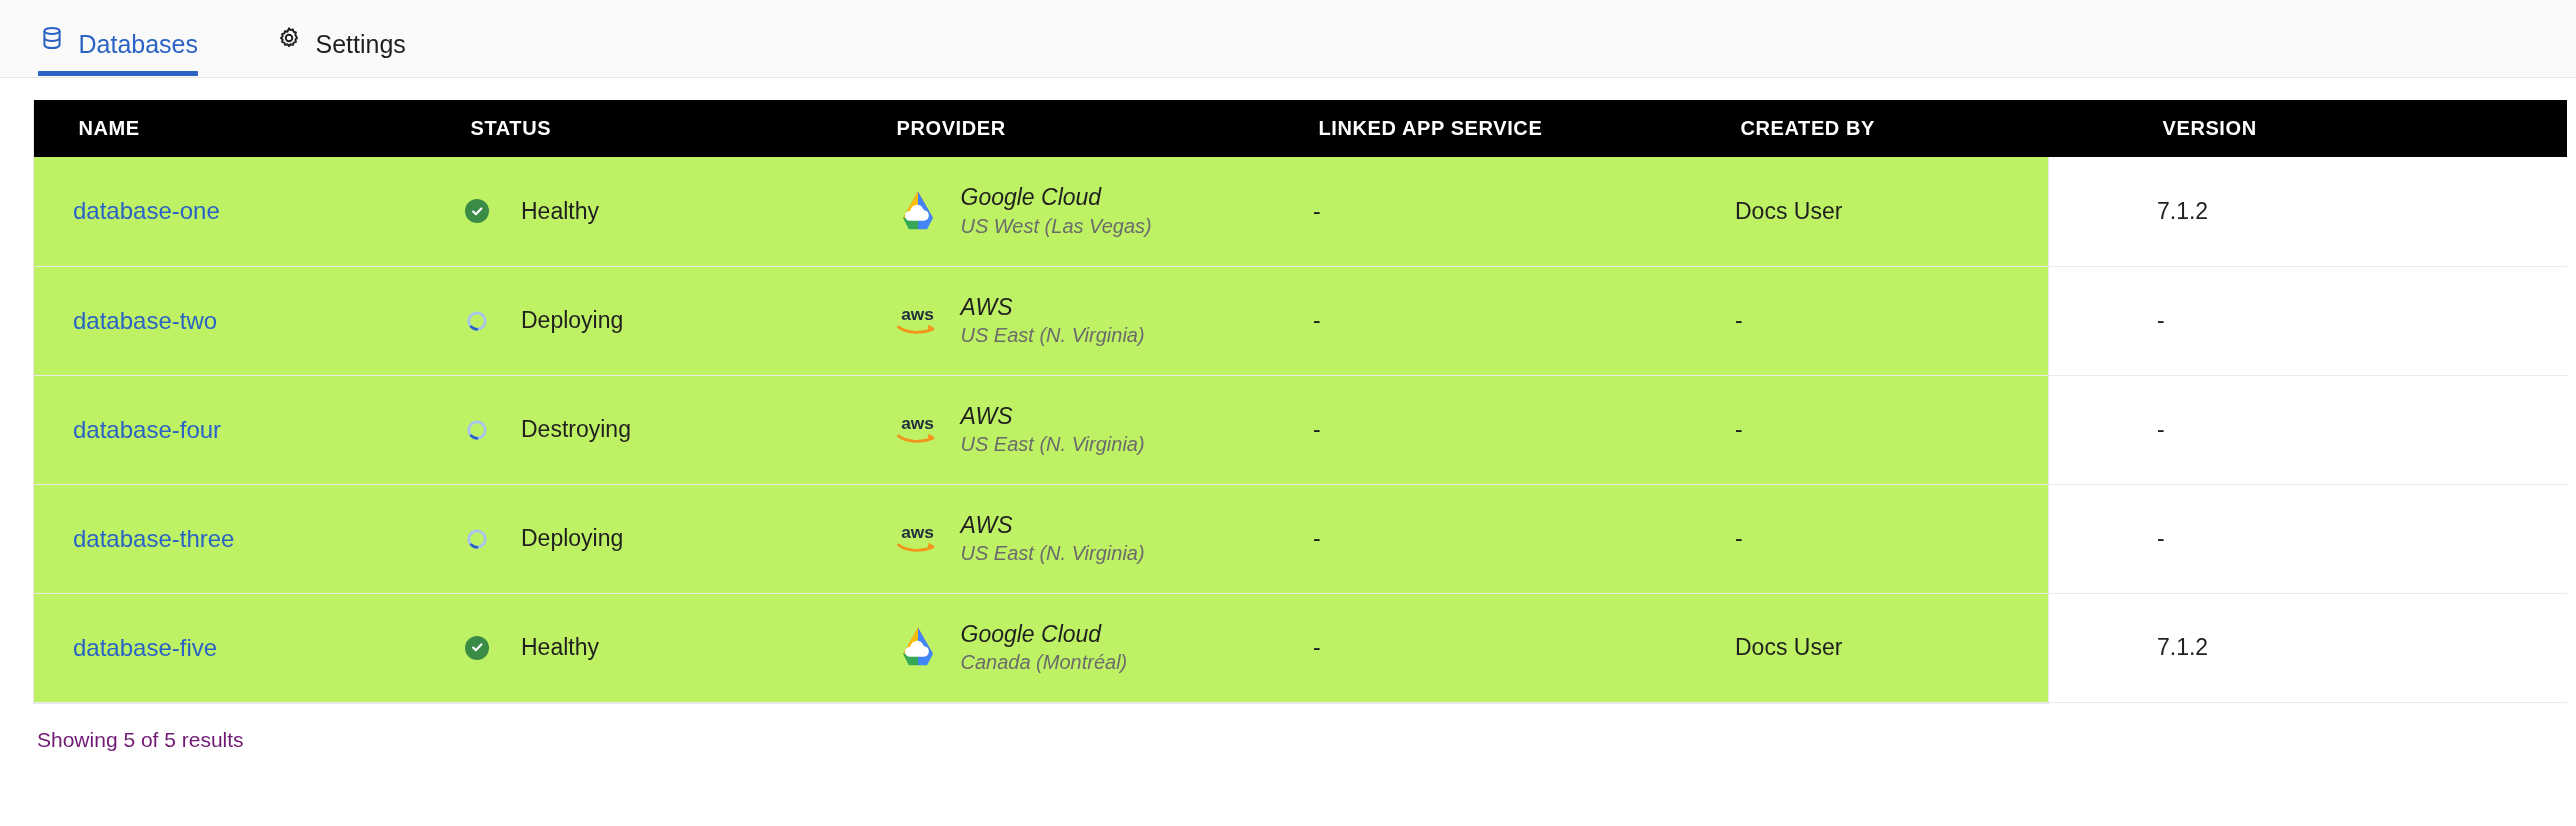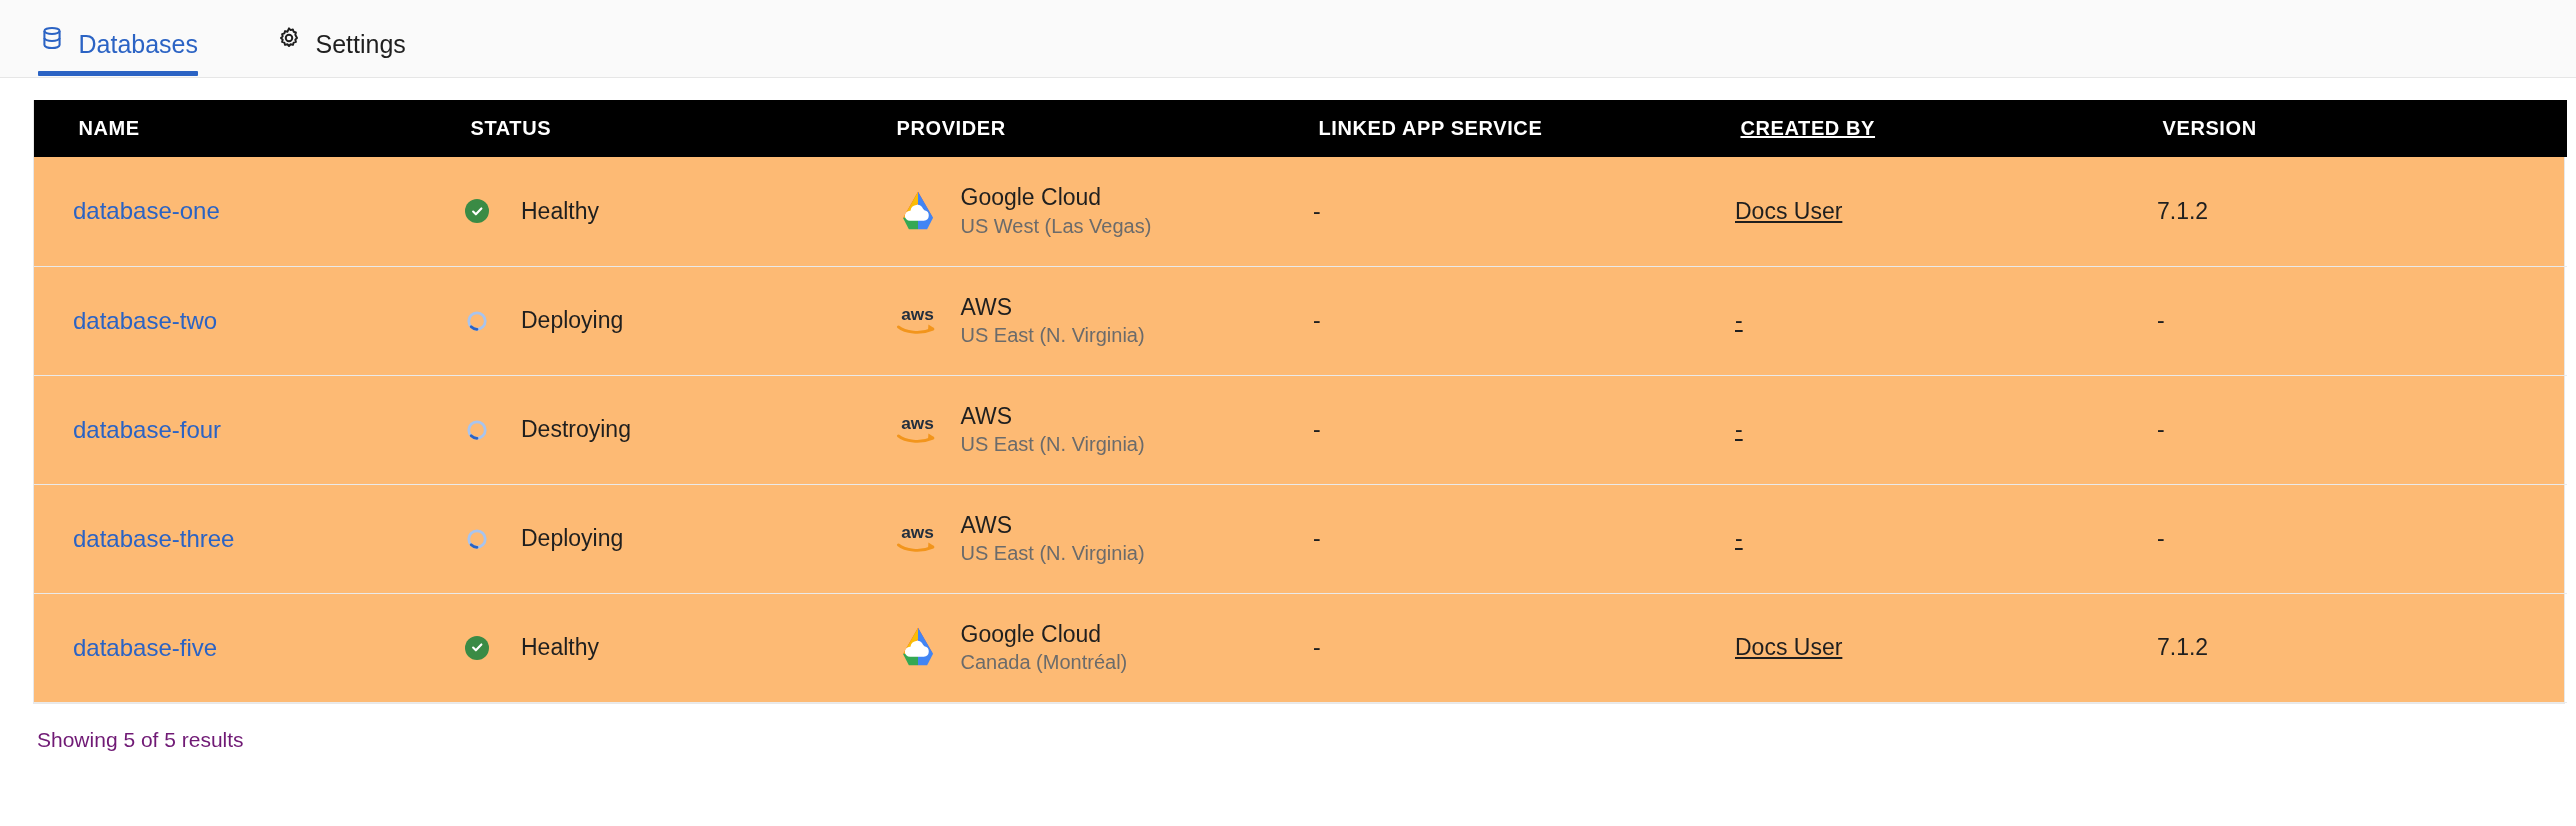--- a/index.html
+++ b/index.html
@@ -42,24 +42,24 @@
     height: 5.5px;
     background: #2b63c4;
     border-radius: 0.9px;
   }
   .tab-icon { display: flex; align-items: center; justify-content: center; width: 27.5px; height: 27.5px; flex: 0 0 27.5px; }
   .tab-icon svg { display: block; }
 
   
   .table-wrap {
     margin: 22px 11px 0 33px;
-    width: 2532px;
+    width: 2016px;
     border: 0.9px solid #e8e8e8;
     border-top: none;
-    background: #fdba74;
+    background: #bef264;
   }
   table.dbtable {
     width: 100%;
     border-collapse: collapse;
     table-layout: fixed;
   }
   table.dbtable thead th {
     background: #000000;
     color: #ffffff;
     text-align: left;
@@ -86,21 +86,21 @@
   col.c-status   { width: 426px; }
   col.c-provider { width: 422px; }
   col.c-linked   { width: 422px; }
   col.c-created  { width: 422px; }
   col.c-version  { width: 410px; }
 
   th.p-name, td.p-name         { padding-left: 39px !important; }
   th.p-status, td.p-status     { padding-left: 0 !important; }
   th.p-provider, td.p-provider { padding-left: 0 !important; }
   th.p-linked, td.p-linked     { padding-left: 0 !important; margin-left: 23px; }
-  th.p-created, td.p-created   { padding-left: 0 !important; text-decoration: underline; }
+  th.p-created, td.p-created   { padding-left: 0 !important; }
   th.p-version, td.p-version   { padding-left: 0 !important; }
 
   .db-link {
     color: #2b63c4;
     font-size: 24px;
     text-decoration: none;
     cursor: pointer;
   }
 
   
@@ -117,21 +117,21 @@
 
   .icon-spinner {
     width: 24px; height: 24px; flex: 0 0 24px;
     display: flex; align-items: center; justify-content: center;
   }
 
   
   .provider-cell { display: flex; align-items: center; gap: 16.5px; }
   .provider-logo { width: 53px; flex: 0 0 53px; display: flex; align-items: center; justify-content: center; }
   .provider-logo svg { display: block; }
-  .provider-text { display: flex; flex-direction: column; justify-content: center; gap: 4.6px; }
+  .provider-text { display: flex; flex-direction: column; justify-content: center; gap: 4.6px; font-style: italic; }
   .provider-name { font-size: 23px; color: #1f1f1f; line-height: 1.1; }
   .provider-region { font-size: 20px; color: #6b6b6b; line-height: 1.1; }
 
   .dash { font-size: 23px; color: #1f1f1f; }
 
   .footer-note {
     margin: 24px 0 0 37px;
     font-size: 21px;
     color: #701a75;
   }

